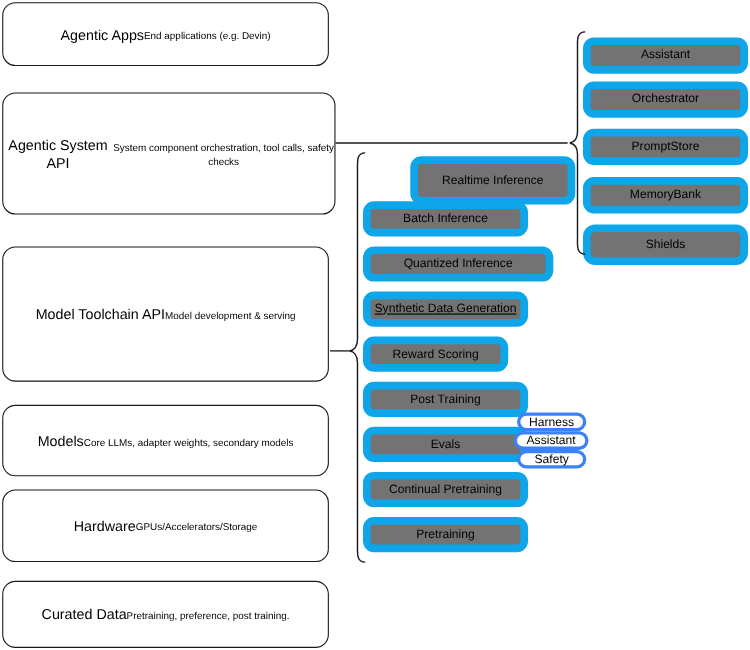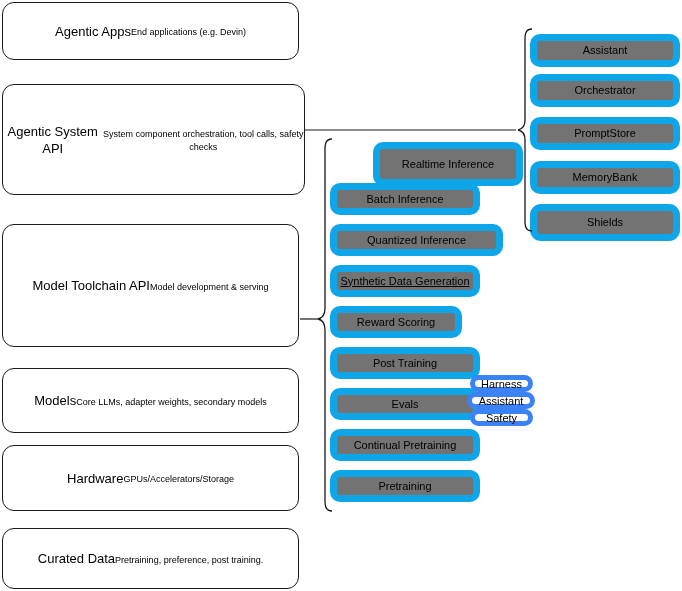--- a/index.html
+++ b/index.html
@@ -49,21 +49,21 @@
     display: flex;
     align-items: center;
     justify-content: center;
     font-size: 11px;
     line-height: 13px;
     color: #000;
   }
   .chip {
     position: absolute;
     box-sizing: border-box;
-    border: 5px solid #3b82f6;
+    border: 3px solid #3b82f6;
     background: #ffffff;
     border-radius: 9px;
     display: flex;
     align-items: center;
     justify-content: center;
     font-size: 11px;
     line-height: 12px;
     color: #000;
     z-index: 6;
   }

